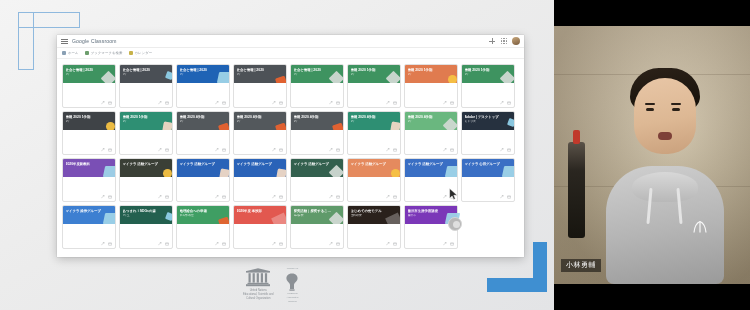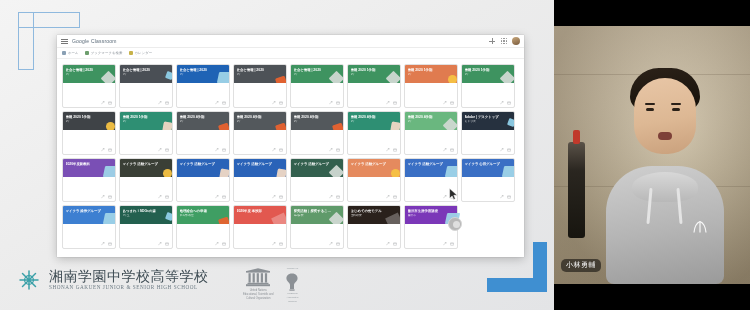--- a/index.html
+++ b/index.html
@@ -193,21 +193,21 @@
     position:absolute; left:14px; top:116px; width:17px; height:96px;
     background: linear-gradient(180deg,#5a5248 0%, #2a2620 30%, #17150f 100%);
     border-radius:3px;
   }
   .bottle-cap { position:absolute; left:19px; top:104px; width:7px; height:14px;
                 background:#c0392b; border-radius:2px; }
   #name-tag {
     position:absolute; left:7px; bottom:12px;
     background: rgba(0,0,0,.52); color:#fff;
     font-family:"DejaVu Sans", sans-serif;
-    font-size:7px; line-height:9px; padding:2px 5px; border-radius:5px;
+    font-size:7px; line-height:9px; padding:2px 5px; border-radius:0;
     letter-spacing:.5px;
   }
 </style>
 </head>
 <body>
 
 <div id="stage">
 
   <div id="slide">
 
@@ -971,36 +971,20 @@
               </span>
             </div>
           </div>
         </div>
 
       <svg id="cursor" viewBox="0 0 9 12">
         <path d="M0.6 0.4 L0.6 10.3 L3.1 7.9 L4.7 11.4 L6.3 10.7 L4.8 7.3 L8.1 7.2 Z" fill="#2b2b2b" stroke="#ffffff" stroke-width="0.5"></path>
       </svg>
     </div>
 
-    <div id="brand">
-      <svg id="brand-mark" viewBox="0 0 26 26">
-        <g stroke="#3aa0a8" stroke-width="1.5" fill="none" stroke-linecap="round">
-          <path d="M13 4 L13 22"></path>
-          <path d="M4 13 L22 13"></path>
-          <path d="M6.5 6.5 L19.5 19.5"></path>
-          <path d="M19.5 6.5 L6.5 19.5"></path>
-        </g>
-        <circle cx="13" cy="13" r="4.4" fill="none" stroke="#3aa0a8" stroke-width="1.3"></circle>
-        <circle cx="13" cy="13" r="1.6" fill="#3aa0a8"></circle>
-      </svg>
-      <div id="brand-text">
-        <div class="jp">湘南学園中学校高等学校</div>
-        <div class="en">SHONAN GAKUEN JUNIOR &amp; SENIOR HIGH SCHOOL</div>
-      </div>
-    </div>
 
     <div id="unesco">
       <div class="un-block">
         <svg width="26" height="20" viewBox="0 0 26 20">
           <g fill="#8c9196">
             <rect x="1" y="3" width="24" height="1.6"></rect>
             <rect x="1" y="16.2" width="24" height="2"></rect>
             <rect x="2.5" y="14.8" width="21" height="1.2"></rect>
             <rect x="3.5" y="5.2" width="2.2" height="9.4"></rect>
             <rect x="7.6" y="5.2" width="2.2" height="9.4"></rect>

